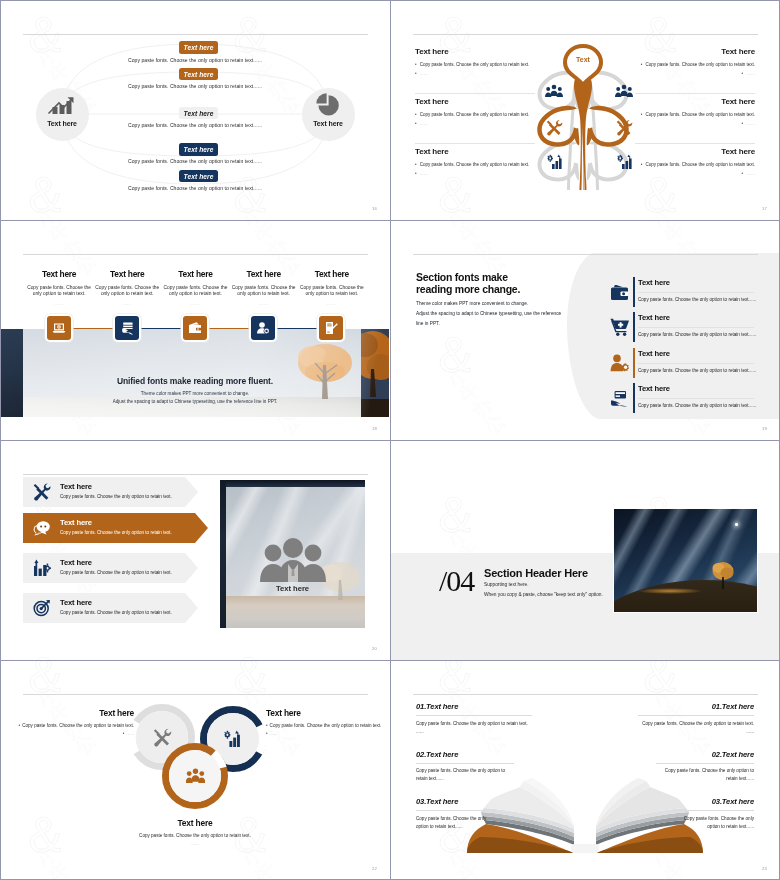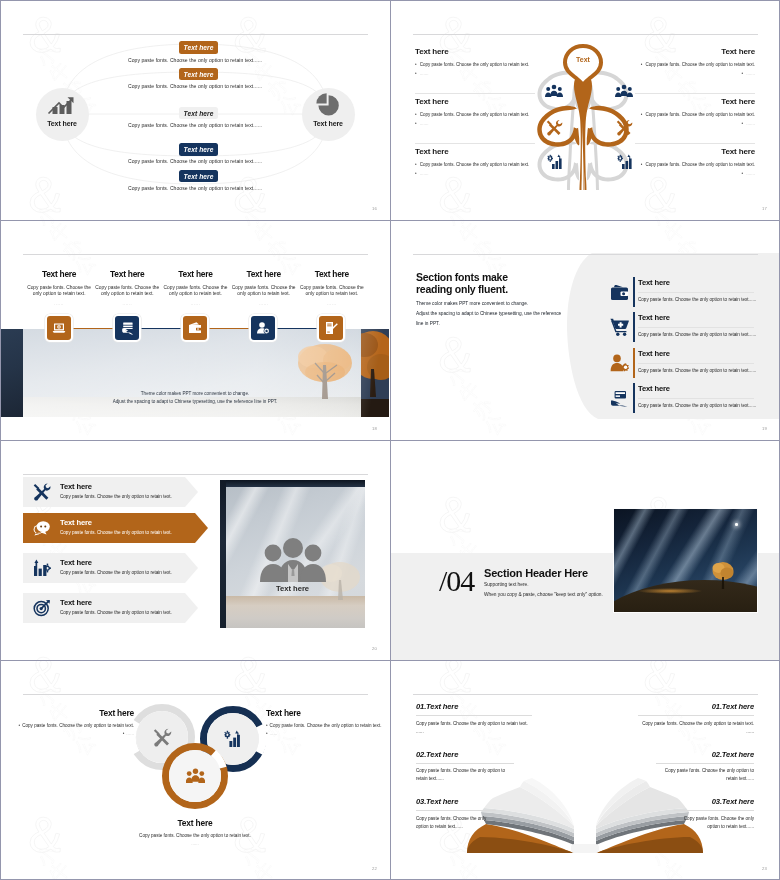--- a/index.html
+++ b/index.html
@@ -398,20 +398,21 @@
               <rect width="30" height="88" fill="#2f3e55"></rect>
               <ellipse cx="12" cy="26" rx="22" ry="24" fill="#b5651a"></ellipse>
               <ellipse cx="4" cy="16" rx="13" ry="12" fill="#9a5415"></ellipse>
               <ellipse cx="20" cy="38" rx="14" ry="13" fill="#a65e18"></ellipse>
               <path d="M10,40 L9,68 L15,68 L13,40 Z" fill="#2b1d12"></path>
               <rect y="70" width="30" height="18" fill="#241a12"></rect>
             </svg>
         </div>
         <div class="s18veil"></div>
         <div class="s18dark"></div>
+        <div class="s18title">Unified fonts make reading more fluent.</div>
         <div class="s18sub">Theme color makes PPT more convenient to change.</div>
         <div class="s18sub" style="top:70px;">Adjust the spacing to adapt to Chinese typesetting, use the reference line in PPT.</div>
       </div>
 
       <div class="s18conn" style="left:71px;width:44px;background:#b2651a;"></div>
       <div class="s18conn" style="left:139px;width:44px;background:#15345e;"></div>
       <div class="s18conn" style="left:207px;width:44px;background:#b2651a;"></div>
       <div class="s18conn" style="left:275px;width:44px;background:#15345e;"></div>
 
       <div class="s18tile or" style="left:47px;">
@@ -473,21 +474,21 @@
       <div class="pg">18</div>
     </div>
   </div>
 
   <div class="slide">
     <div class="content">
       <svg class="s19blob" width="390" height="220" viewBox="0 0 390 220">
         <path d="M390,33 L202,33 C186,42 177,72 177,105 C177,138 186,190 208,199 L390,199 Z" fill="#f0f0f0"></path>
       </svg>
       <div class="toprule"></div>
-      <div class="s19title"><span>Section fonts make</span><br><span>reading only fluent.</span></div>
+      <div class="s19title"><span>Section fonts make</span><br><span>reading more change.</span></div>
       <div class="s19body">
         <div>Theme color makes PPT more convenient to change.</div>
         <div>Adjust the spacing to adapt to Chinese typesetting, use the reference</div>
         <div>line in PPT.</div>
       </div>
 
       <div class="s19row" style="top:57px;">
         <div class="s19ic">
           <svg width="19" height="17" viewBox="0 0 19 17">
               <g fill="#15345e">

